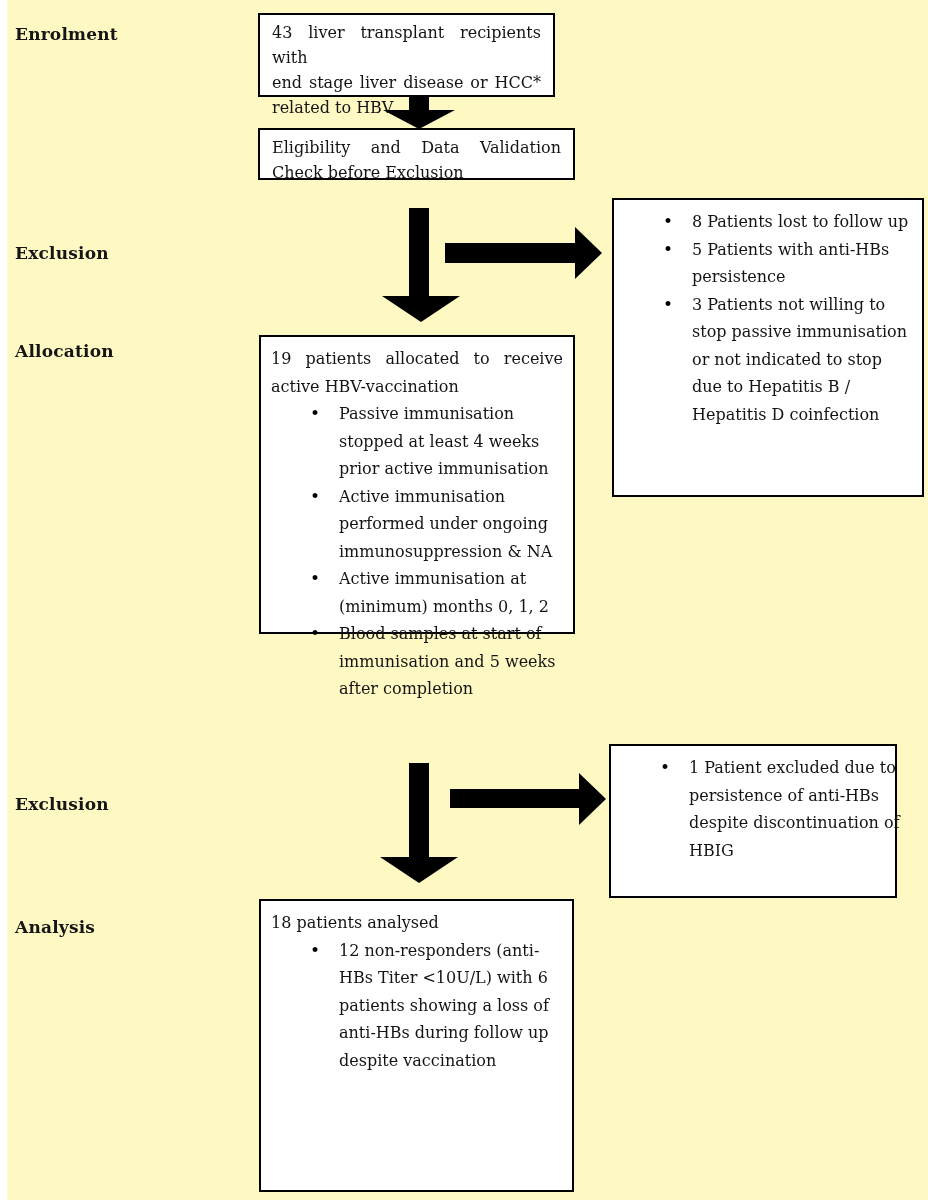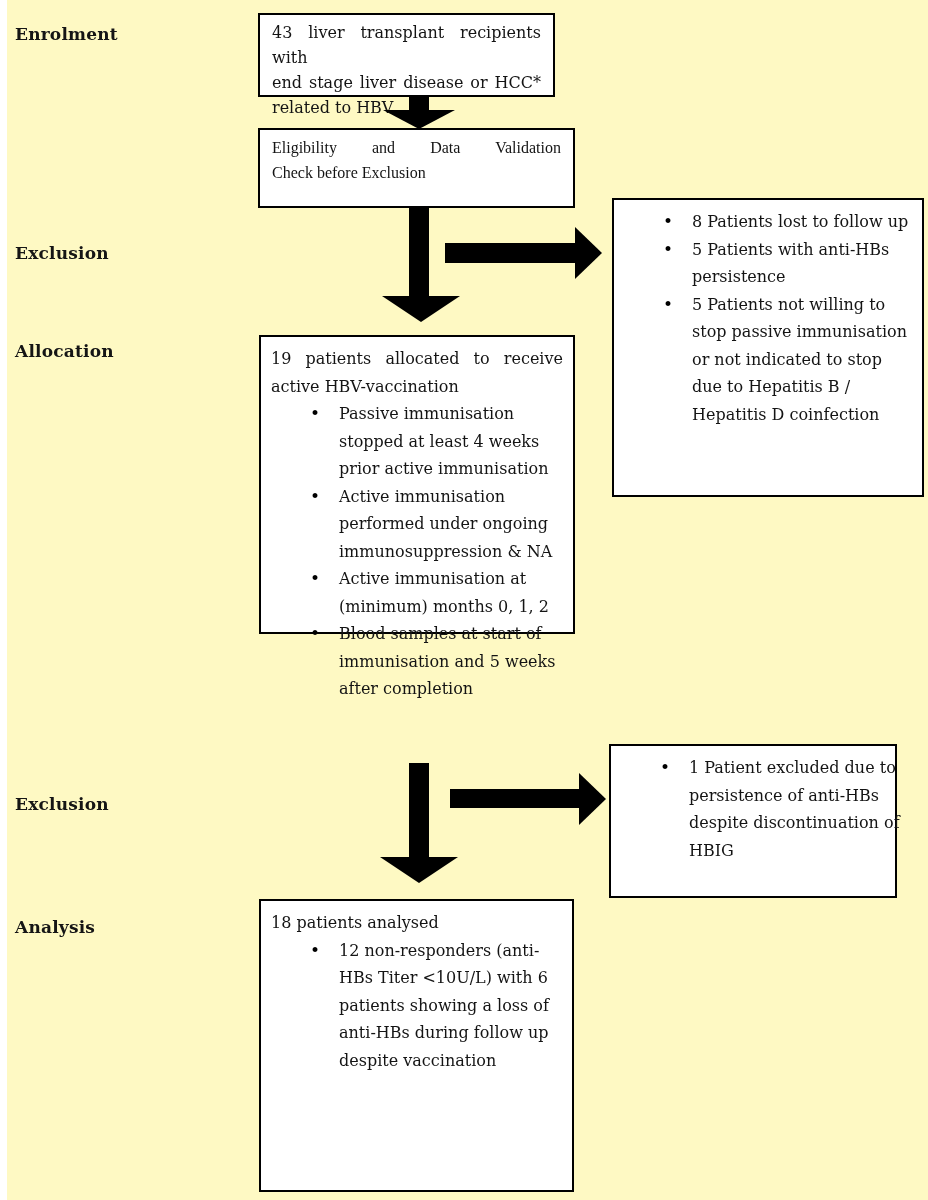--- a/index.html
+++ b/index.html
@@ -42,21 +42,21 @@
   .a2-head { left:375px; top:296px; }
   .a3-stem { left:438px; top:243px; width:130px; height:20px; }
   .a3-head { left:568px; top:227px; }
   .a4-stem { left:402px; top:763px; width:20px; height:95px; }
   .a4-head { left:373px; top:857px; }
   .a5-stem { left:443px; top:789px; width:129px; height:19px; }
   .a5-head { left:572px; top:773px; }
 
   
   .box-enrolment  { left:251px; top:13px;  width:297px; height:84px; }
-  .box-eligibility{ left:251px; top:128px; width:317px; height:80px;font-family:Liberation Serif, serif; }
+  .box-eligibility{ left:251px; top:128px; width:317px; height:52px; }
   .box-exclusion1 { left:605px; top:198px; width:312px; height:299px; }
   .box-allocation { left:252px; top:335px; width:316px; height:299px; }
   .box-exclusion2 { left:602px; top:744px; width:288px; height:154px; }
   .box-analysis   { left:252px; top:899px; width:315px; height:293px; }
 
   .lbl-enrolment  { top:24px; }
   .lbl-exclusion1 { top:243px; }
   .lbl-allocation { top:341px; }
   .lbl-exclusion2 { top:794px; }
   .lbl-analysis   { top:917px; }
@@ -95,21 +95,21 @@
   <div class="box box--list box-exclusion1">
     <ul class="blist">
       <li>
         <div class="line">8 Patients lost to follow up</div>
       </li>
       <li>
         <div class="line">5 Patients with anti-HBs</div>
         <div class="line">persistence</div>
       </li>
       <li>
-        <div class="line">5 Patients not willing to</div>
+        <div class="line">3 Patients not willing to</div>
         <div class="line">stop passive immunisation</div>
         <div class="line">or not indicated to stop</div>
         <div class="line">due to Hepatitis B /</div>
         <div class="line">Hepatitis D coinfection</div>
       </li>
     </ul>
   </div>
 
   <div class="box box--list box-allocation">
     <div class="intro">

